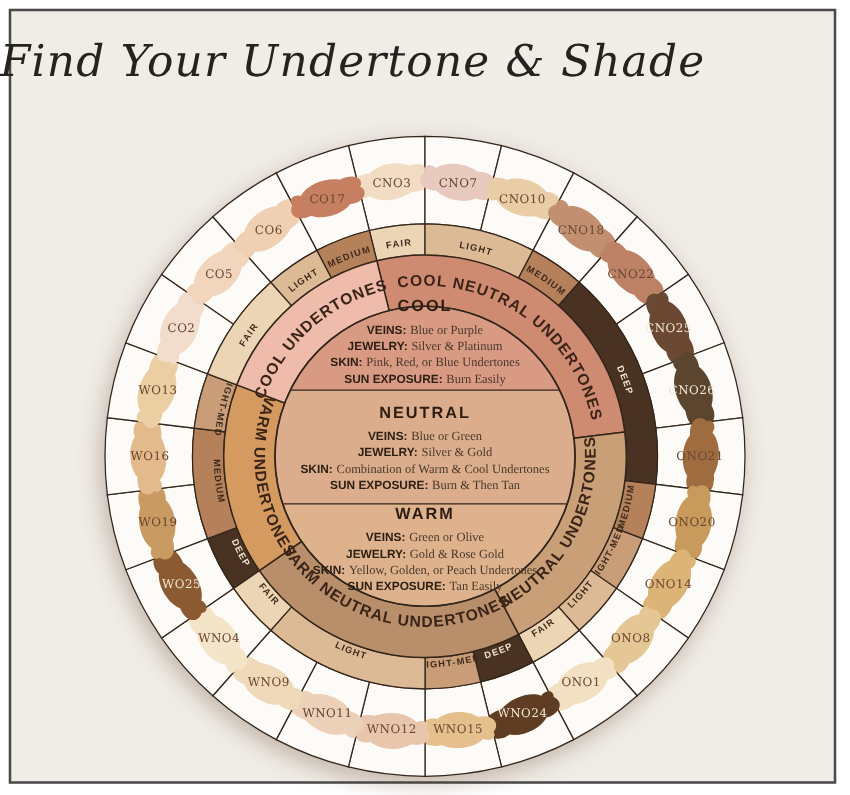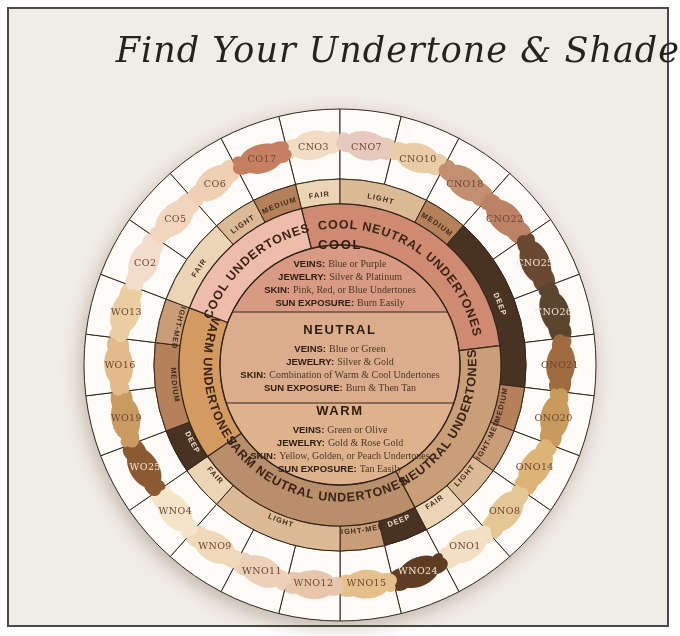--- a/index.html
+++ b/index.html
@@ -1,18 +1,18 @@
 <!DOCTYPE html>
 <html><head>
 <meta charset="utf-8">
 <style>
   html,body{margin:0;padding:0;}
   body{width:680px;height:636px;background:#ffffff;font-family:"Liberation Sans",sans-serif;overflow:hidden;}
   .frame{position:absolute;left:7px;top:7px;width:662px;height:620px;background:#f0ece6;border:2px solid #4a4a48;box-sizing:border-box;}
-  .title{position:absolute;left:0;top:30px;width:680px;text-align:right;
+  .title{position:absolute;left:0;top:30px;width:680px;text-align:left;
          font-family:"DejaVu Serif",serif;font-style:italic;font-weight:400;
          font-size:35px;color:#262220;letter-spacing:1px;}
   svg.wheel{position:absolute;left:0;top:0;filter:drop-shadow(-3px 6px 9px rgba(90,60,35,.30));}
   .zhead{font:bold 13px "Liberation Sans",sans-serif;letter-spacing:1.6px;fill:#2d1c12;}
   .rlabel{font:bold 9.5px "Liberation Sans",sans-serif;fill:#2c2014;}
   .rval{font:10px "Liberation Serif",serif;fill:#48382a;}
   .band{font:bold 12.5px "Liberation Sans",sans-serif;letter-spacing:.8px;fill:#3a2418;}
   .depth{font:bold 7.4px "Liberation Sans",sans-serif;letter-spacing:1px;}
   .swname{font:9.5px "DejaVu Serif",serif;letter-spacing:.4px;}
 </style>

